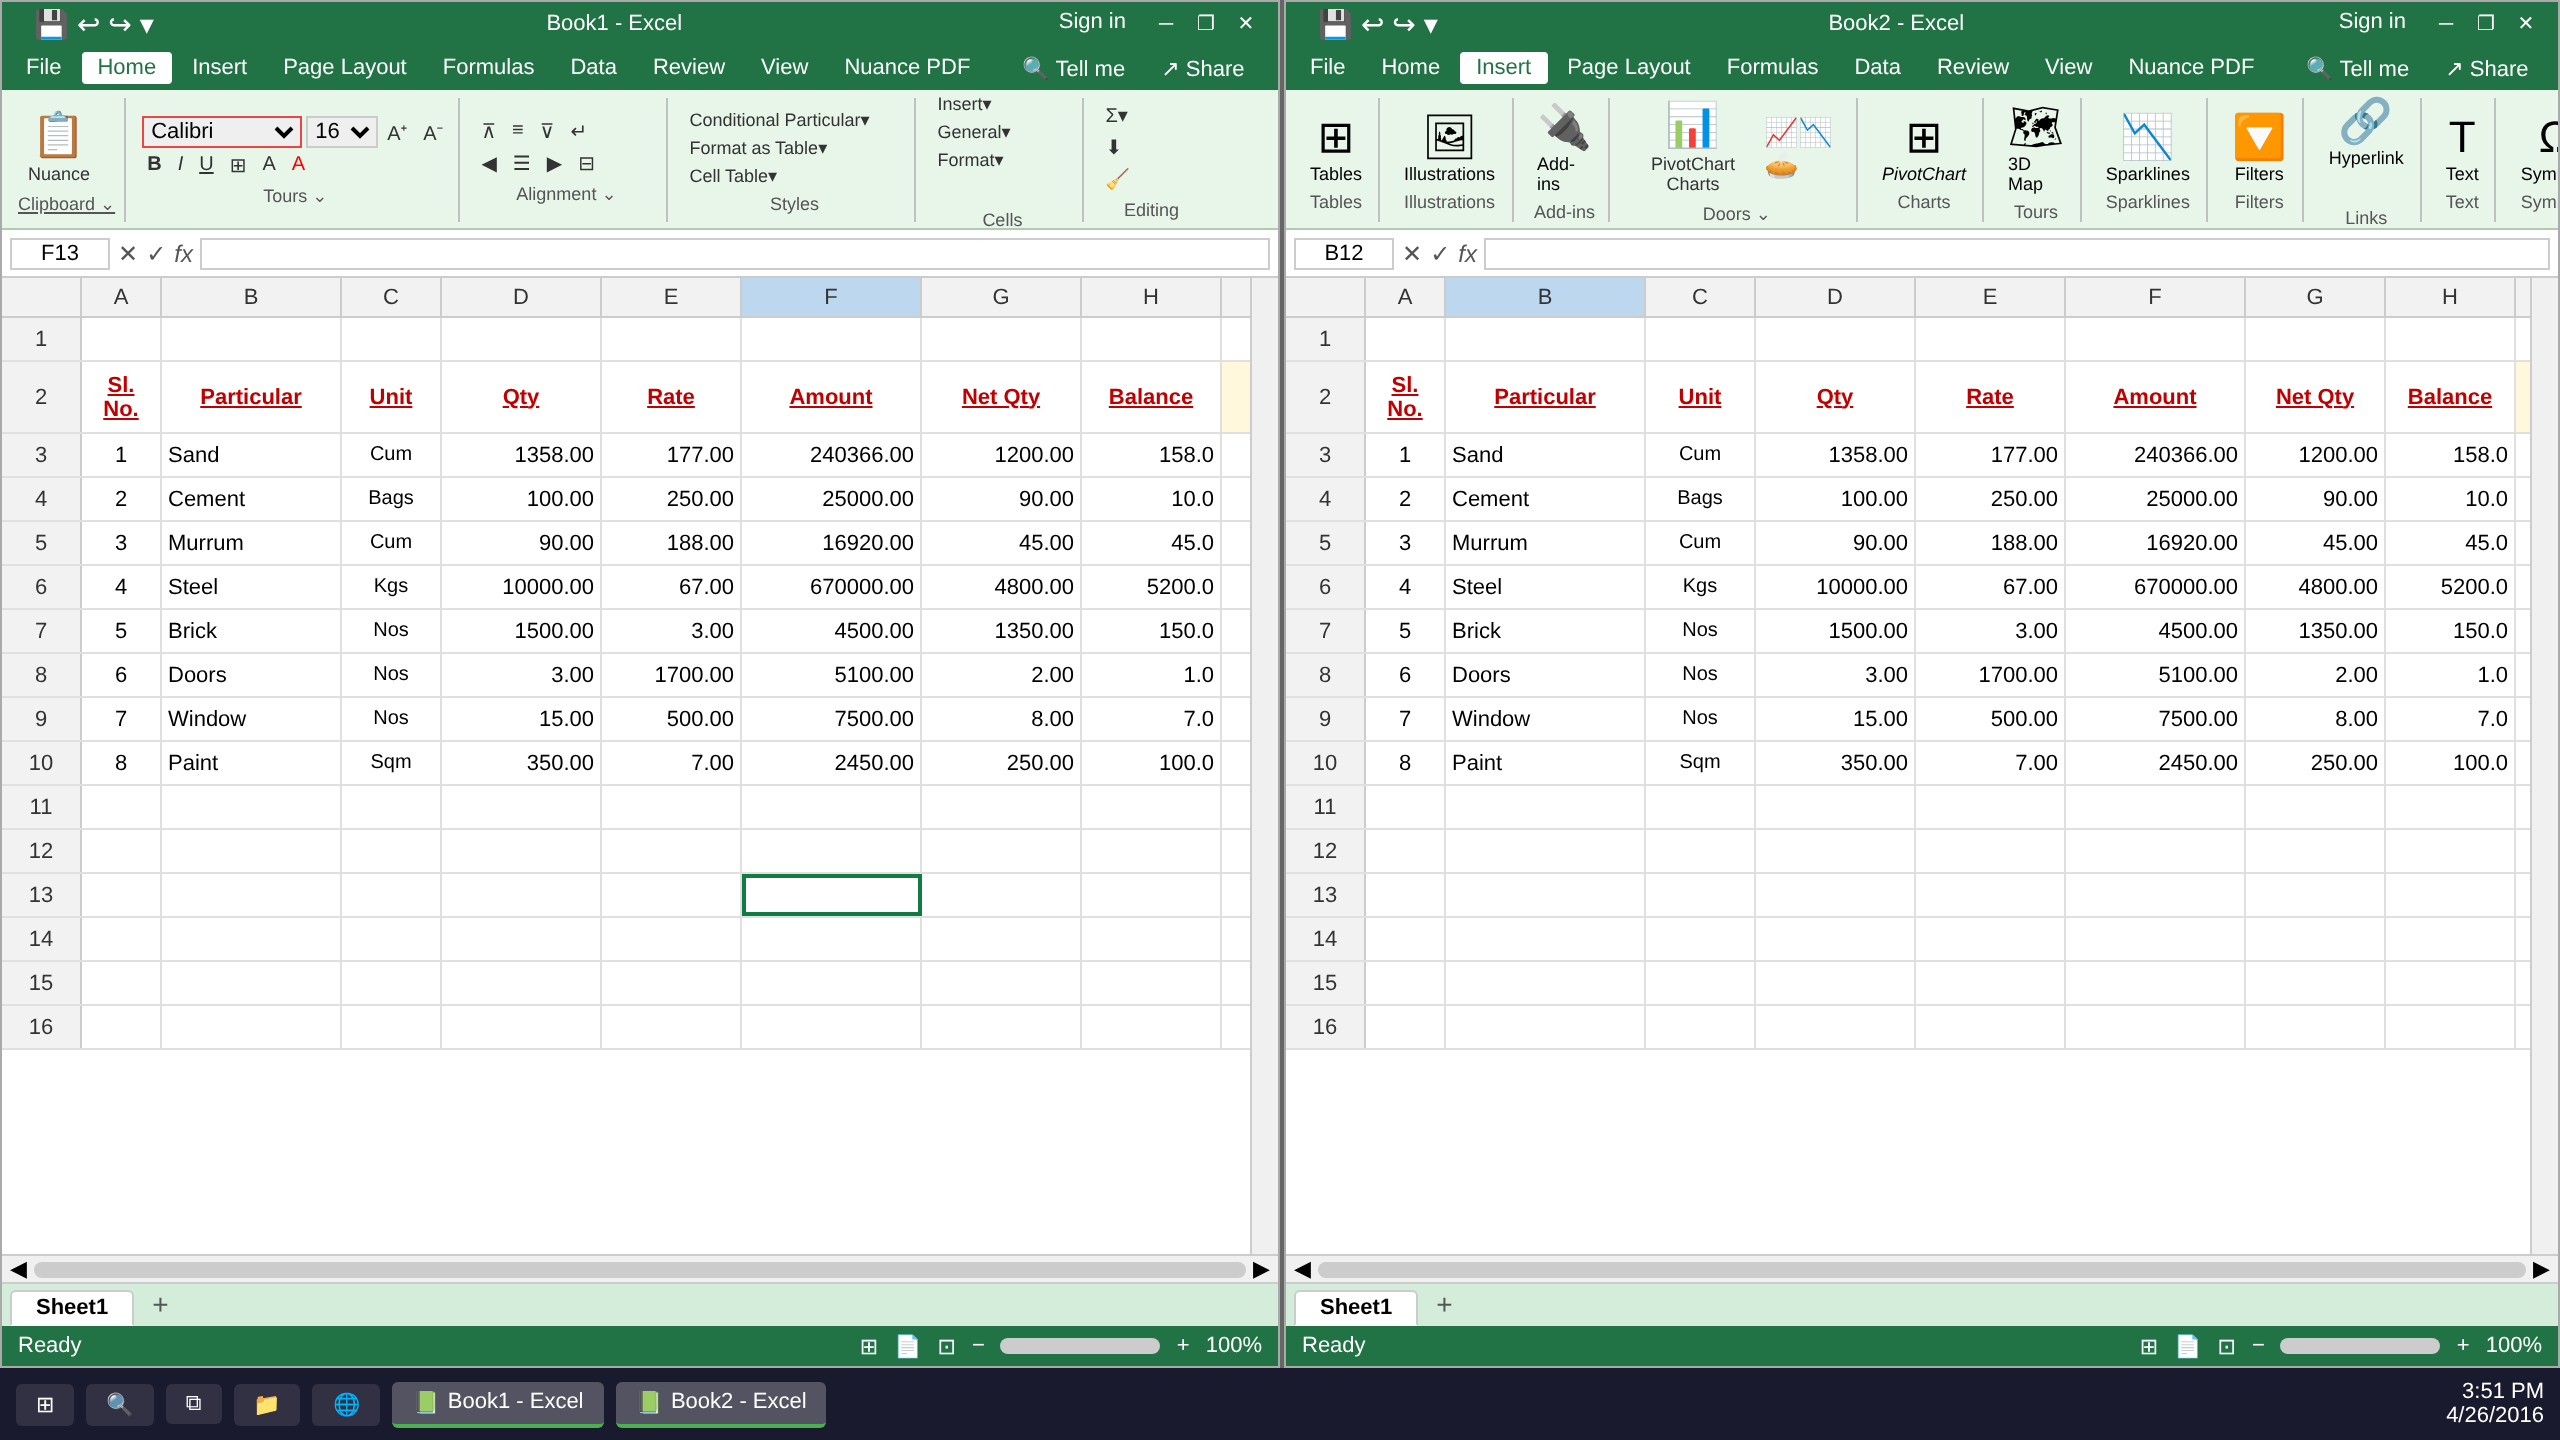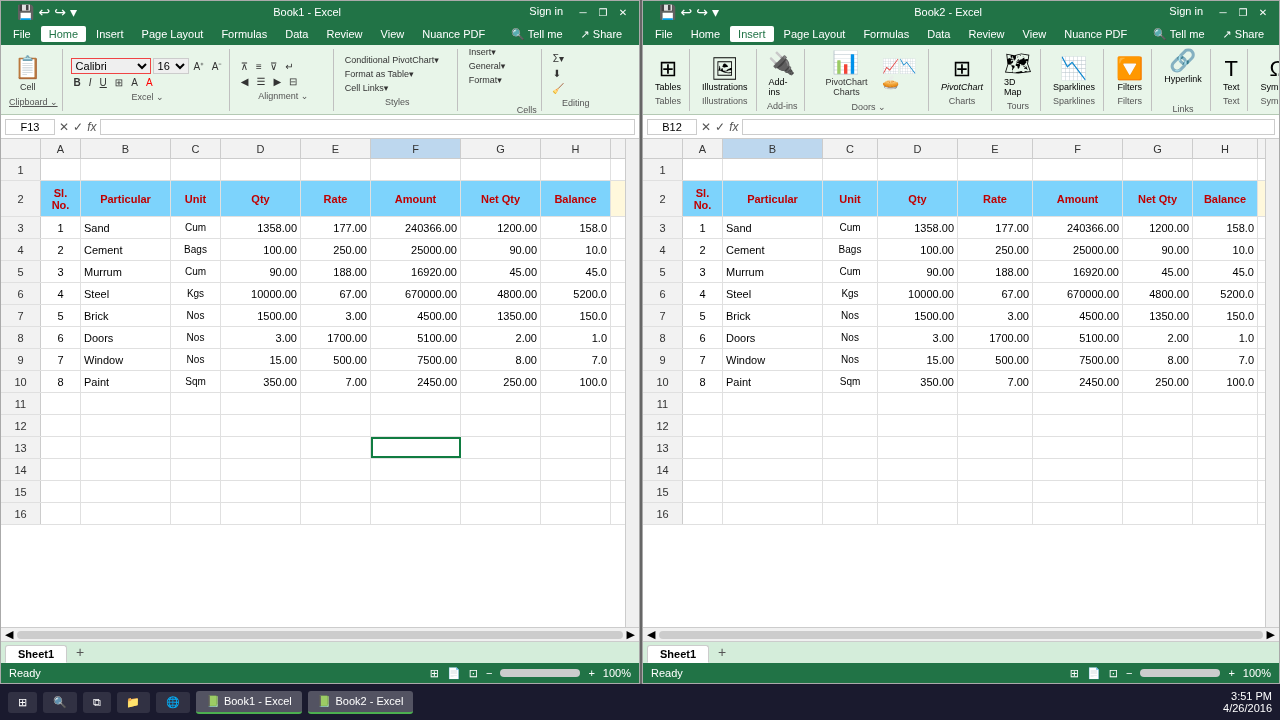--- a/index.html
+++ b/index.html
@@ -40,21 +40,21 @@
     .sheet-area { flex: 1; overflow: hidden; display: flex; flex-direction: column; }
 
     
     .col-header-row { display: flex; background: #f2f2f2; border-bottom: 1px solid #ccc; height: 20px; }
     .corner-cell { width: 40px; min-width: 40px; border-right: 1px solid #ccc; background: #f2f2f2; }
     .col-header { border-right: 1px solid #ccc; display: flex; align-items: center; justify-content: center; font-size: 11px; color: #333; font-weight: normal; }
     .grid-row { display: flex; height: 22px; border-bottom: 1px solid #e0e0e0; }
     .row-header { width: 40px; min-width: 40px; border-right: 1px solid #ccc; background: #f2f2f2; display: flex; align-items: center; justify-content: center; font-size: 11px; color: #333; }
     .cell { border-right: 1px solid #e0e0e0; display: flex; align-items: center; padding: 0 3px; font-size: 11px; overflow: hidden; white-space: nowrap; }
     .cell.selected { border: 2px solid #107c41; z-index: 1; }
-    .cell.header-cell { font-weight: bold; color: #c00000; text-align: center; justify-content: center; background: #7dd3fc; }
+    .cell.header-cell { font-weight: bold; color: #c00000; text-align: center; justify-content: center; background: #ffffff; text-decoration: underline; }
     .cell.center { justify-content: center; text-align: center; }
     .cell.right { justify-content: flex-end; text-align: right; }
 
     
     .sheet-tabs { height: 22px; background: #d4edda; border-top: 1px solid #ccc; display: flex; align-items: flex-end; padding: 0 4px; gap: 2px; }
     .sheet-tab { padding: 2px 12px; background: white; border: 1px solid #ccc; border-bottom: none; font-size: 11px; cursor: pointer; border-radius: 3px 3px 0 0; }
     .sheet-tab.active { background: white; font-weight: bold; border-bottom: 1px solid white; }
     .add-sheet { padding: 2px 6px; background: transparent; border: 1px solid transparent; cursor: pointer; font-size: 14px; color: #555; }
 
     
@@ -146,21 +146,21 @@
         <span class="menu-item" style="margin-left:8px;">🔍 Tell me</span>
         <span class="menu-item">↗ Share</span>
       </div>
 
       <div class="ribbon-compact">
 
         <div class="rb-group">
           <div class="rb-row">
             <button class="rb-btn rb-big-btn">
               <span class="rb-big-icon">📋</span>
-              <span class="rb-big-label">Cell</span>
+              <span class="rb-big-label">Nuance</span>
             </button>
           </div>
           <div style="font-size:9px; text-align:center; color:#555; margin-top:2px;text-decoration:underline;">Clipboard ⌄</div>
         </div>
 
         <div class="rb-group" style="min-width:150px;">
           <div class="rb-row" style="gap:2px;">
             <select style="font-size:11px; width:80px; border:1px solid #ef4444;">
               <option>Calibri</option>
             </select>
@@ -171,21 +171,21 @@
             <button class="rb-btn">A⁻</button>
           </div>
           <div class="rb-row" style="gap:2px;">
             <button class="rb-btn" style="font-weight:bold;">B</button>
             <button class="rb-btn" style="font-style:italic;">I</button>
             <button class="rb-btn" style="text-decoration:underline;">U</button>
             <button class="rb-btn">⊞</button>
             <button class="rb-btn">A</button>
             <button class="rb-btn" style="color:red;">A</button>
           </div>
-          <div style="font-size:9px; text-align:center; color:#555; margin-top:2px;">Excel ⌄</div>
+          <div style="font-size:9px; text-align:center; color:#555; margin-top:2px;">Tours ⌄</div>
         </div>
 
         <div class="rb-group" style="min-width:100px;">
           <div class="rb-row">
             <button class="rb-btn">⊼</button>
             <button class="rb-btn">≡</button>
             <button class="rb-btn">⊽</button>
             <button class="rb-btn">↵</button>
           </div>
           <div class="rb-row">
@@ -193,42 +193,42 @@
             <button class="rb-btn">☰</button>
             <button class="rb-btn">▶</button>
             <button class="rb-btn">⊟</button>
           </div>
           <div style="font-size:9px; text-align:center; color:#555; margin-top:2px;">Alignment ⌄</div>
         </div>
 
 
         <div class="rb-group" style="min-width:120px;">
           <div class="rb-row">
-            <button class="rb-btn" style="font-size:9px;">Conditional PivotChart▾</button>
+            <button class="rb-btn" style="font-size:9px;">Conditional Particular▾</button>
           </div>
           <div class="rb-row">
             <button class="rb-btn" style="font-size:9px;">Format as Table▾</button>
           </div>
           <div class="rb-row">
-            <button class="rb-btn" style="font-size:9px;">Cell Links▾</button>
+            <button class="rb-btn" style="font-size:9px;">Cell Table▾</button>
           </div>
           <div style="font-size:9px; text-align:center; color:#555; margin-top:2px;">Styles</div>
         </div>
 
         <div class="rb-group" style="min-width:80px;">
           <div class="rb-row">
             <button class="rb-btn" style="font-size:9px;">Insert▾</button>
           </div>
           <div class="rb-row">
             <button class="rb-btn" style="font-size:9px;">General▾</button>
           </div>
           <div class="rb-row">
             <button class="rb-btn" style="font-size:9px;">Format▾</button>
           </div>
-          <div style="font-size:9px; text-align:right; color:#555; margin-top:18px;">Cells</div>
+          <div style="font-size:9px; text-align:center; color:#555; margin-top:18px;">Cells</div>
         </div>
 
         <div class="rb-group" style="min-width:60px; border-right:none;">
           <div class="rb-row">
             <button class="rb-btn">Σ▾</button>
           </div>
           <div class="rb-row">
             <button class="rb-btn">⬇</button>
           </div>
           <div class="rb-row">

